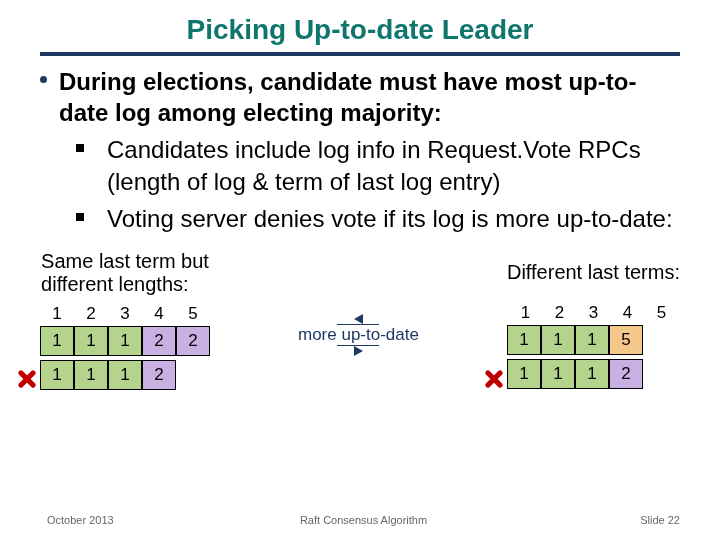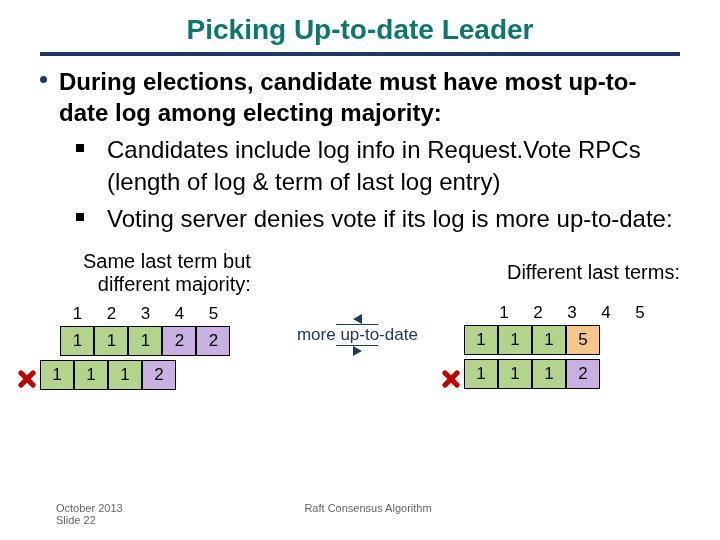--- a/index.html
+++ b/index.html
@@ -38,21 +38,21 @@
   }
   .sub { margin-left: 36px; gap: 11px; }
   .bold { font-weight: bold; }
   .diag {
     display: flex;
     justify-content: space-between;
     padding: 10px 40px 0;
     font-size: 20px;
   }
   .col { display: flex; flex-direction: column; align-items: center; }
-  .caption { text-align: right; margin-bottom: 8px; line-height: 1.15; margin-left: 43px; }
+  .caption { text-align: left; margin-bottom: 8px; line-height: 1.15; }
   .row { display: flex; margin-bottom: 4px; }
   .idx { display: flex; margin-bottom: 2px; }
   .idx div { width: 34px; text-align: center; font-size: 17px; }
   .cell {
     width: 34px; height: 30px; border: 1px solid #000;
     display: flex; align-items: center; justify-content: center;
     font-size: 17px;
   }
   .t1 { background: #b4d48d; }
   .t2 { background: #c8b0e2; }
@@ -71,23 +71,23 @@
   .x {
     position: absolute; width: 22px; height: 22px;
   }
   .x::before, .x::after {
     content:""; position:absolute; left:50%; top:0;
     width:5px; height:22px; background:#c00000; border-radius:2px;
   }
   .x::before { transform:translateX(-50%) rotate(45deg); }
   .x::after  { transform:translateX(-50%) rotate(-45deg); }
   .footer {
-    position: absolute; bottom: 14px; left:16px; right:0;
+    position: absolute; bottom: 14px; left:7px; right:0;
     display:flex; justify-content:space-between;
-    padding: 0 40px; font-size:11px; color:#666;flex-direction:column;
+    padding: 0 40px; font-size:11px; color:#666;
   }
   .footer .mid { position:absolute; left:0; right:0; text-align:center; }
 </style>
 </head>
 <body>
 
 <div class="title">Picking Up-to-date Leader</div>
 
 <div class="content">
   <div class="bullet-row">
@@ -100,21 +100,21 @@
   </div>
   <div class="bullet-row sub">
     <div class="sq"></div>
     <div>Voting server denies vote if its log is more up-to-date:</div>
   </div>
 </div>
 
 <div class="diag">
   <div class="col" style="position:relative;">
     <div class="caption">
-      <span>Same last term but</span><br><span>different majority:</span>
+      <span>Same last term but</span><br><span>different lengths:</span>
     </div>
     <div class="idx">
       <div>1</div>
         <div>2</div>
         <div>3</div>
         <div>4</div>
         <div>5</div>
     </div>
     <div class="row">
       <div class="cell t1">1</div>

